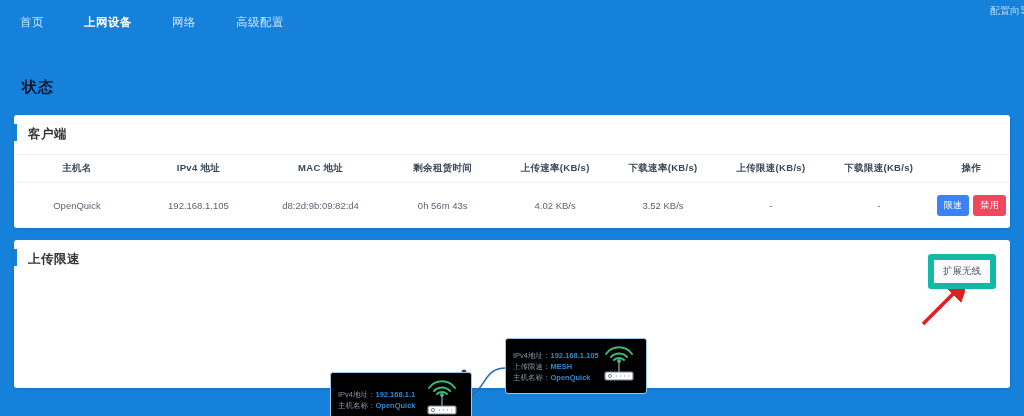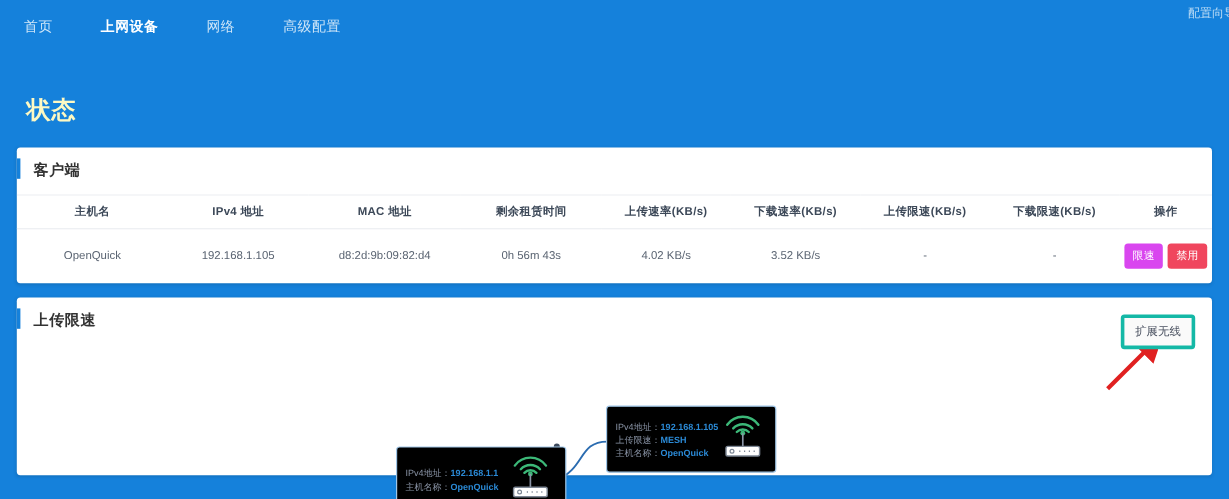--- a/index.html
+++ b/index.html
@@ -22,21 +22,21 @@
   }
   .nav-item.active{ color:#ffffff; font-weight:bold; }
   .topbar-right{
     position:absolute; right:-6px; top:4px;
     font-size:10px; color:#bcdcf5; white-space:nowrap;
     overflow:hidden; width:40px;
   }
 
   
   .status-heading{
-    color:#fef9c3; font-size:20px; font-weight:bold;
+    color:#0f172a; font-size:15px; font-weight:bold;
     margin:48px 0 0 22px; letter-spacing:1px;
   }
 
   
   .page{ padding:18px 14px 0 14px; }
   .card{
     background:#ffffff; border-radius:3px;
     box-shadow:0 1px 3px rgba(0,0,0,.12);
     margin-bottom:12px; overflow:hidden;
   }
@@ -63,29 +63,29 @@
     font-size:9.5px; color:#5a6472; padding:12px 2px;
     text-align:center; border-bottom:1px solid #f0f2f5;
     white-space:nowrap;
   }
   tbody tr:last-child td{ border-bottom:none; }
   .btn{
     display:inline-block; font-size:9px; color:#fff;
     padding:4px 7px; border-radius:3px; border:none;
     cursor:pointer; margin:0 2px; letter-spacing:.3px;
   }
-  .btn-limit{ background:#d946ef; }
+  .btn-limit{ background:#3b82f6; }
   .btn-disable{ background:#f0465e; }
 
   
   .topo-card{ position:relative; height:148px; }
   .topo-btn{
     position:absolute; right:14px; top:14px;
     font-size:9.5px; color:#4a5160; background:#fafafa;
-    border:3px solid #14b8a6; border-radius:3px;
+    border:6px solid #14b8a6; border-radius:3px;
     padding:5px 9px; cursor:pointer; z-index:4;
   }
   .arrow-svg{ position:absolute; left:905px; top:288px; z-index:3; }
 
   .node{
     position:absolute; background:#000000;
     border:1px solid #9fc6e8; border-radius:3px;
     display:flex; align-items:center; z-index:2;
   }
   .node-mesh{ left:505px; top:338px; width:142px; height:56px; }

